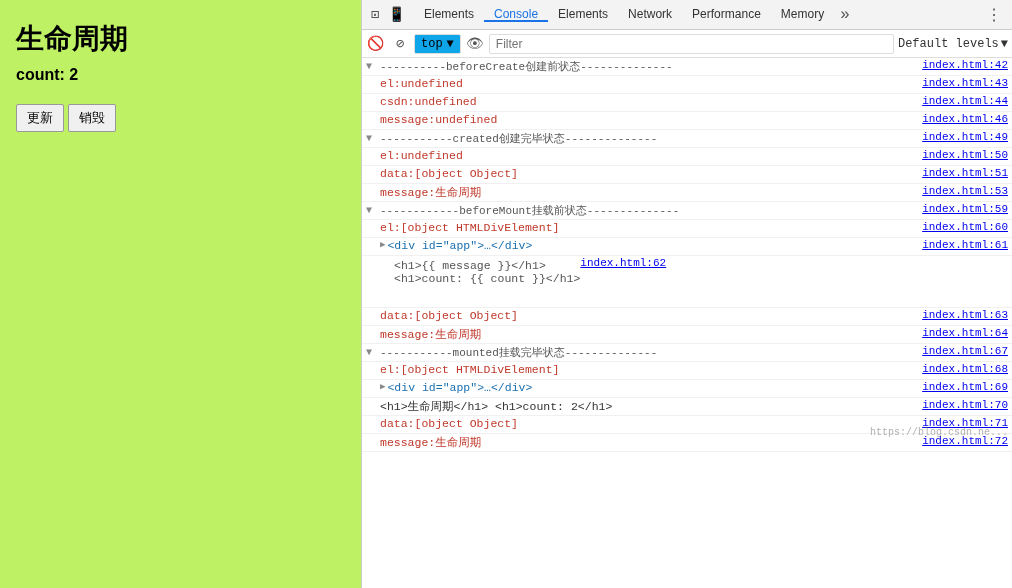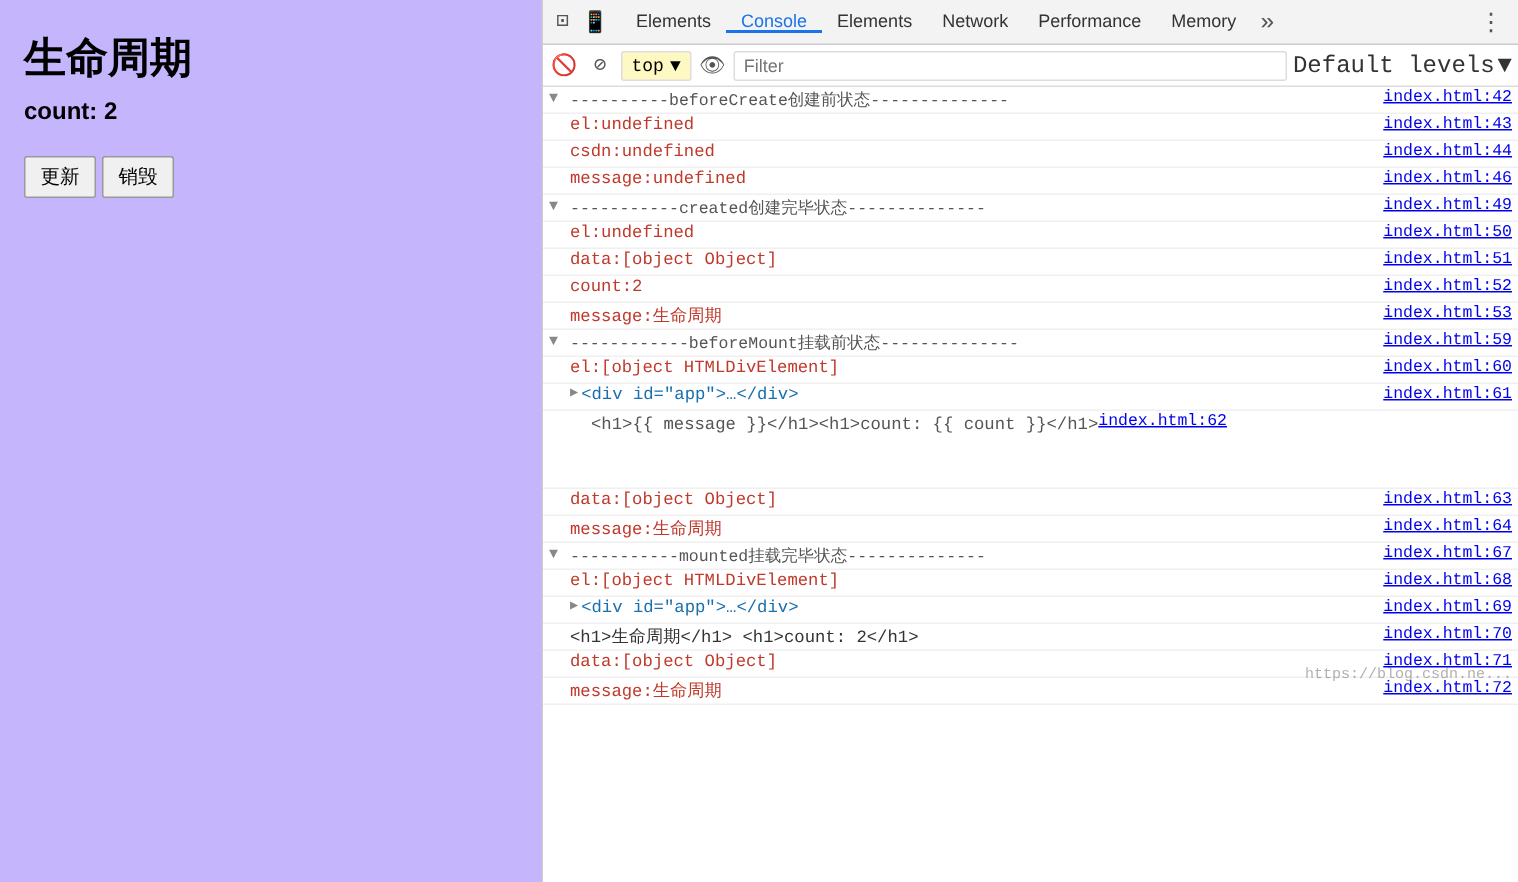--- a/index.html
+++ b/index.html
@@ -2,21 +2,21 @@
 <html><head>
   <meta charset="utf-8">
   <style>
     * { margin: 0; padding: 0; box-sizing: border-box; }
     body { font-family: Arial, sans-serif; display: flex; width: 1012px; height: 588px; overflow: hidden; background: #fff; }
 
     
     #left-panel {
       width: 362px;
       min-width: 362px;
-      background: #c4b5fd;
+      background: #bef264;
       padding: 20px 16px;
       border-right: 1px solid #ccc;
     }
     #left-panel h1 {
       font-size: 28px;
       font-weight: bold;
       color: #000;
       margin-bottom: 8px;
     }
     #left-panel h2 {
@@ -115,34 +115,34 @@
       border-radius: 2px;
     }
     .context-select {
       display: flex; align-items: center;
       border: 1px solid #ddd;
       padding: 2px 6px;
       cursor: pointer;
       border-radius: 2px;
       font-size: 12px;
       gap: 4px;
-      background: #fef9c3;
+      background: #0ea5e9;
     }
     .filter-input {
       flex: 1;
       border: 1px solid #ddd;
       padding: 2px 6px;
       font-size: 12px;
       outline: none;
       border-radius: 2px;
       color: #999;
     }
     .log-levels {
       display: flex; align-items: center;
-      font-size: 16px;
+      font-size: 12px;
       color: #333;
       cursor: pointer;
       gap: 2px;
       justify-content: flex-end;
     }
 
     
     .console-content {
       flex: 1;
       overflow-y: auto;
@@ -207,21 +207,21 @@
       position: absolute;
       bottom: 11px;
       right: 0;
       font-size: 10px;
       color: rgba(100,100,100,0.5);
       padding: 2px 4px;
     }
 
     .nested-code {
       display: flex;
-      flex-direction: row;
+      flex-direction: column;
       padding: 2px 0;
     }
     .nested-code-line {
       padding-left: 0;
       color: #555;
     }
   </style>
 </head>
 <body>
 
@@ -299,25 +299,20 @@
       <span class="log-text red">el:undefined</span>
       <span class="log-file">index.html:50</span>
     </div>
     <div class="log-line">
       <span class="log-indent"></span>
       <span class="log-text red">data:[object Object]</span>
       <span class="log-file">index.html:51</span>
     </div>
     <div class="log-line">
       <span class="log-indent"></span>
-      <span class="log-text red">count:2</span>
-      <span class="log-file">index.html:52</span>
-    </div>
-    <div class="log-line">
-      <span class="log-indent"></span>
       <span class="log-text red">message:生命周期</span>
       <span class="log-file">index.html:53</span>
     </div>
 
     <div class="log-line">
       <span class="log-triangle">▼</span>
       <span class="log-text log-separator">------------beforeMount挂载前状态--------------</span>
       <span class="log-file">index.html:59</span>
     </div>
     <div class="log-line">

